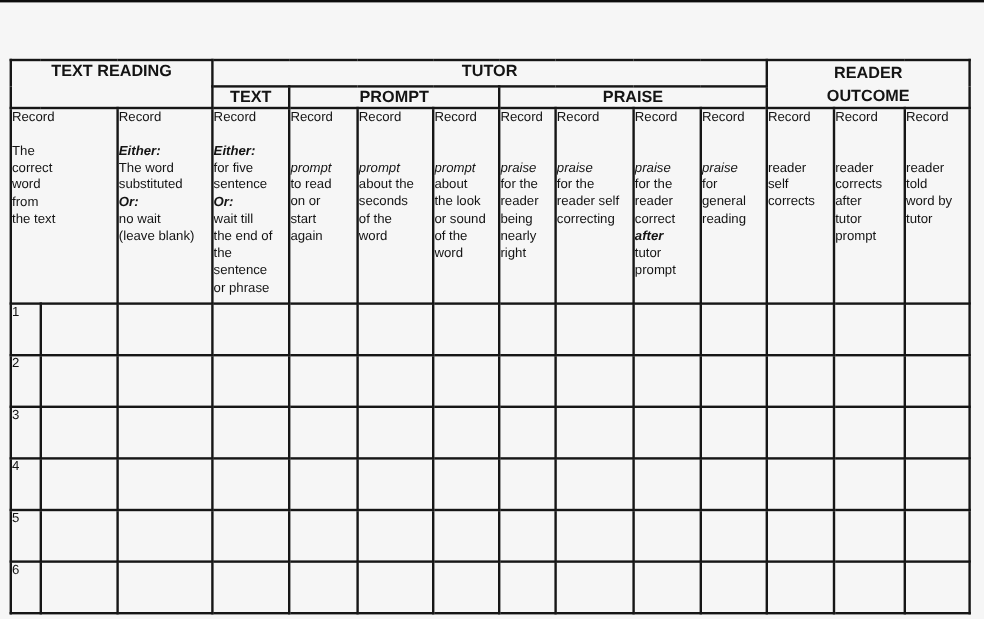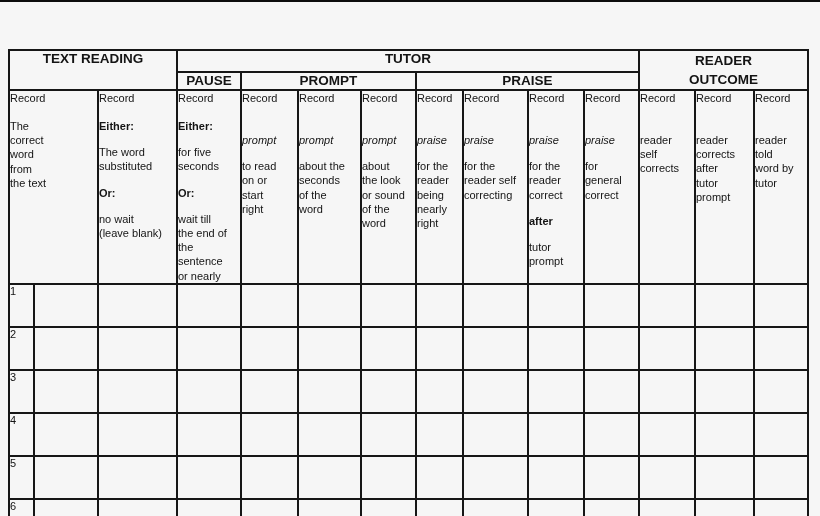--- a/index.html
+++ b/index.html
@@ -57,25 +57,25 @@
   td.dcell { padding: 3px 2px 0 4px; }
   .rec {
     font-weight: normal;
     font-size: 11px;
     line-height: 14px;
   }
   .desc {
     font-size: 11px;
     line-height: 14.2px;
   }
-  .desc .seg { display: block; white-space: pre-line; margin-top: 12px; }
+  .desc .seg { display: block; white-space: pre-line; }
   .desc .gap1 { margin-top: 14px; }
   .desc .gap2 { margin-top: 28px; }
   .it { font-style: italic; }
-  .bi { font-weight: bold; }
+  .bi { font-style: italic; font-weight: bold; }
   
   tr.drow { height: 43px; }
   td.numcell {
     font-size: 11px;
     padding: 2px 0 0 5px;
   }
 </style>
 </head>
 <body>
 
@@ -101,21 +101,21 @@
 
   <tbody>
       <tr class="h1">
     <td class="gh-top" colspan="3" rowspan="2">TEXT READING</td>
     <td class="gh" colspan="8">TUTOR</td>
     <td class="gh-two" colspan="3" rowspan="2">READER
 OUTCOME</td>
   </tr>
 
   <tr class="h2">
-    <td class="gh">PAUSE</td>
+    <td class="gh">TEXT</td>
     <td class="gh" colspan="3">PROMPT</td>
     <td class="gh" colspan="4">PRAISE</td>
   </tr>
 
   <tr class="recrow">
     <td class="dcell" colspan="2">
       <div class="rec">Record</div>
       <div class="desc">
             <span class="seg gap1">The
 correct
@@ -133,37 +133,37 @@
         <span class="seg bi">Or:</span>
         <span class="seg">no wait
 (leave blank)</span>
       </div>
     </td>
     <td class="dcell">
       <div class="rec">Record</div>
       <div class="desc">
         <span class="seg gap1 bi">Either:</span>
         <span class="seg">for five
-seconds</span>
+sentence</span>
         <span class="seg bi">Or:</span>
         <span class="seg">wait till
 the end of
 the
 sentence
-or nearly</span>
+or phrase</span>
       </div>
     </td>
     <td class="dcell">
       <div class="rec">Record</div>
       <div class="desc">
         <span class="seg gap2 it">prompt</span>
         <span class="seg">to read
 on or
 start
-right</span>
+again</span>
       </div>
     </td>
     <td class="dcell">
       <div class="rec">Record</div>
       <div class="desc">
         <span class="seg gap2 it">prompt</span>
         <span class="seg">about the
 seconds
 of the
 word</span>
@@ -211,21 +211,21 @@
         <span class="seg">tutor
 prompt</span>
       </div>
     </td>
     <td class="dcell">
       <div class="rec">Record</div>
       <div class="desc">
         <span class="seg gap2 it">praise</span>
         <span class="seg">for
 general
-correct</span>
+reading</span>
       </div>
     </td>
     <td class="dcell">
       <div class="rec">Record</div>
       <div class="desc">
             <span class="seg gap2">reader
 self
 corrects</span>
           </div>
     </td>

